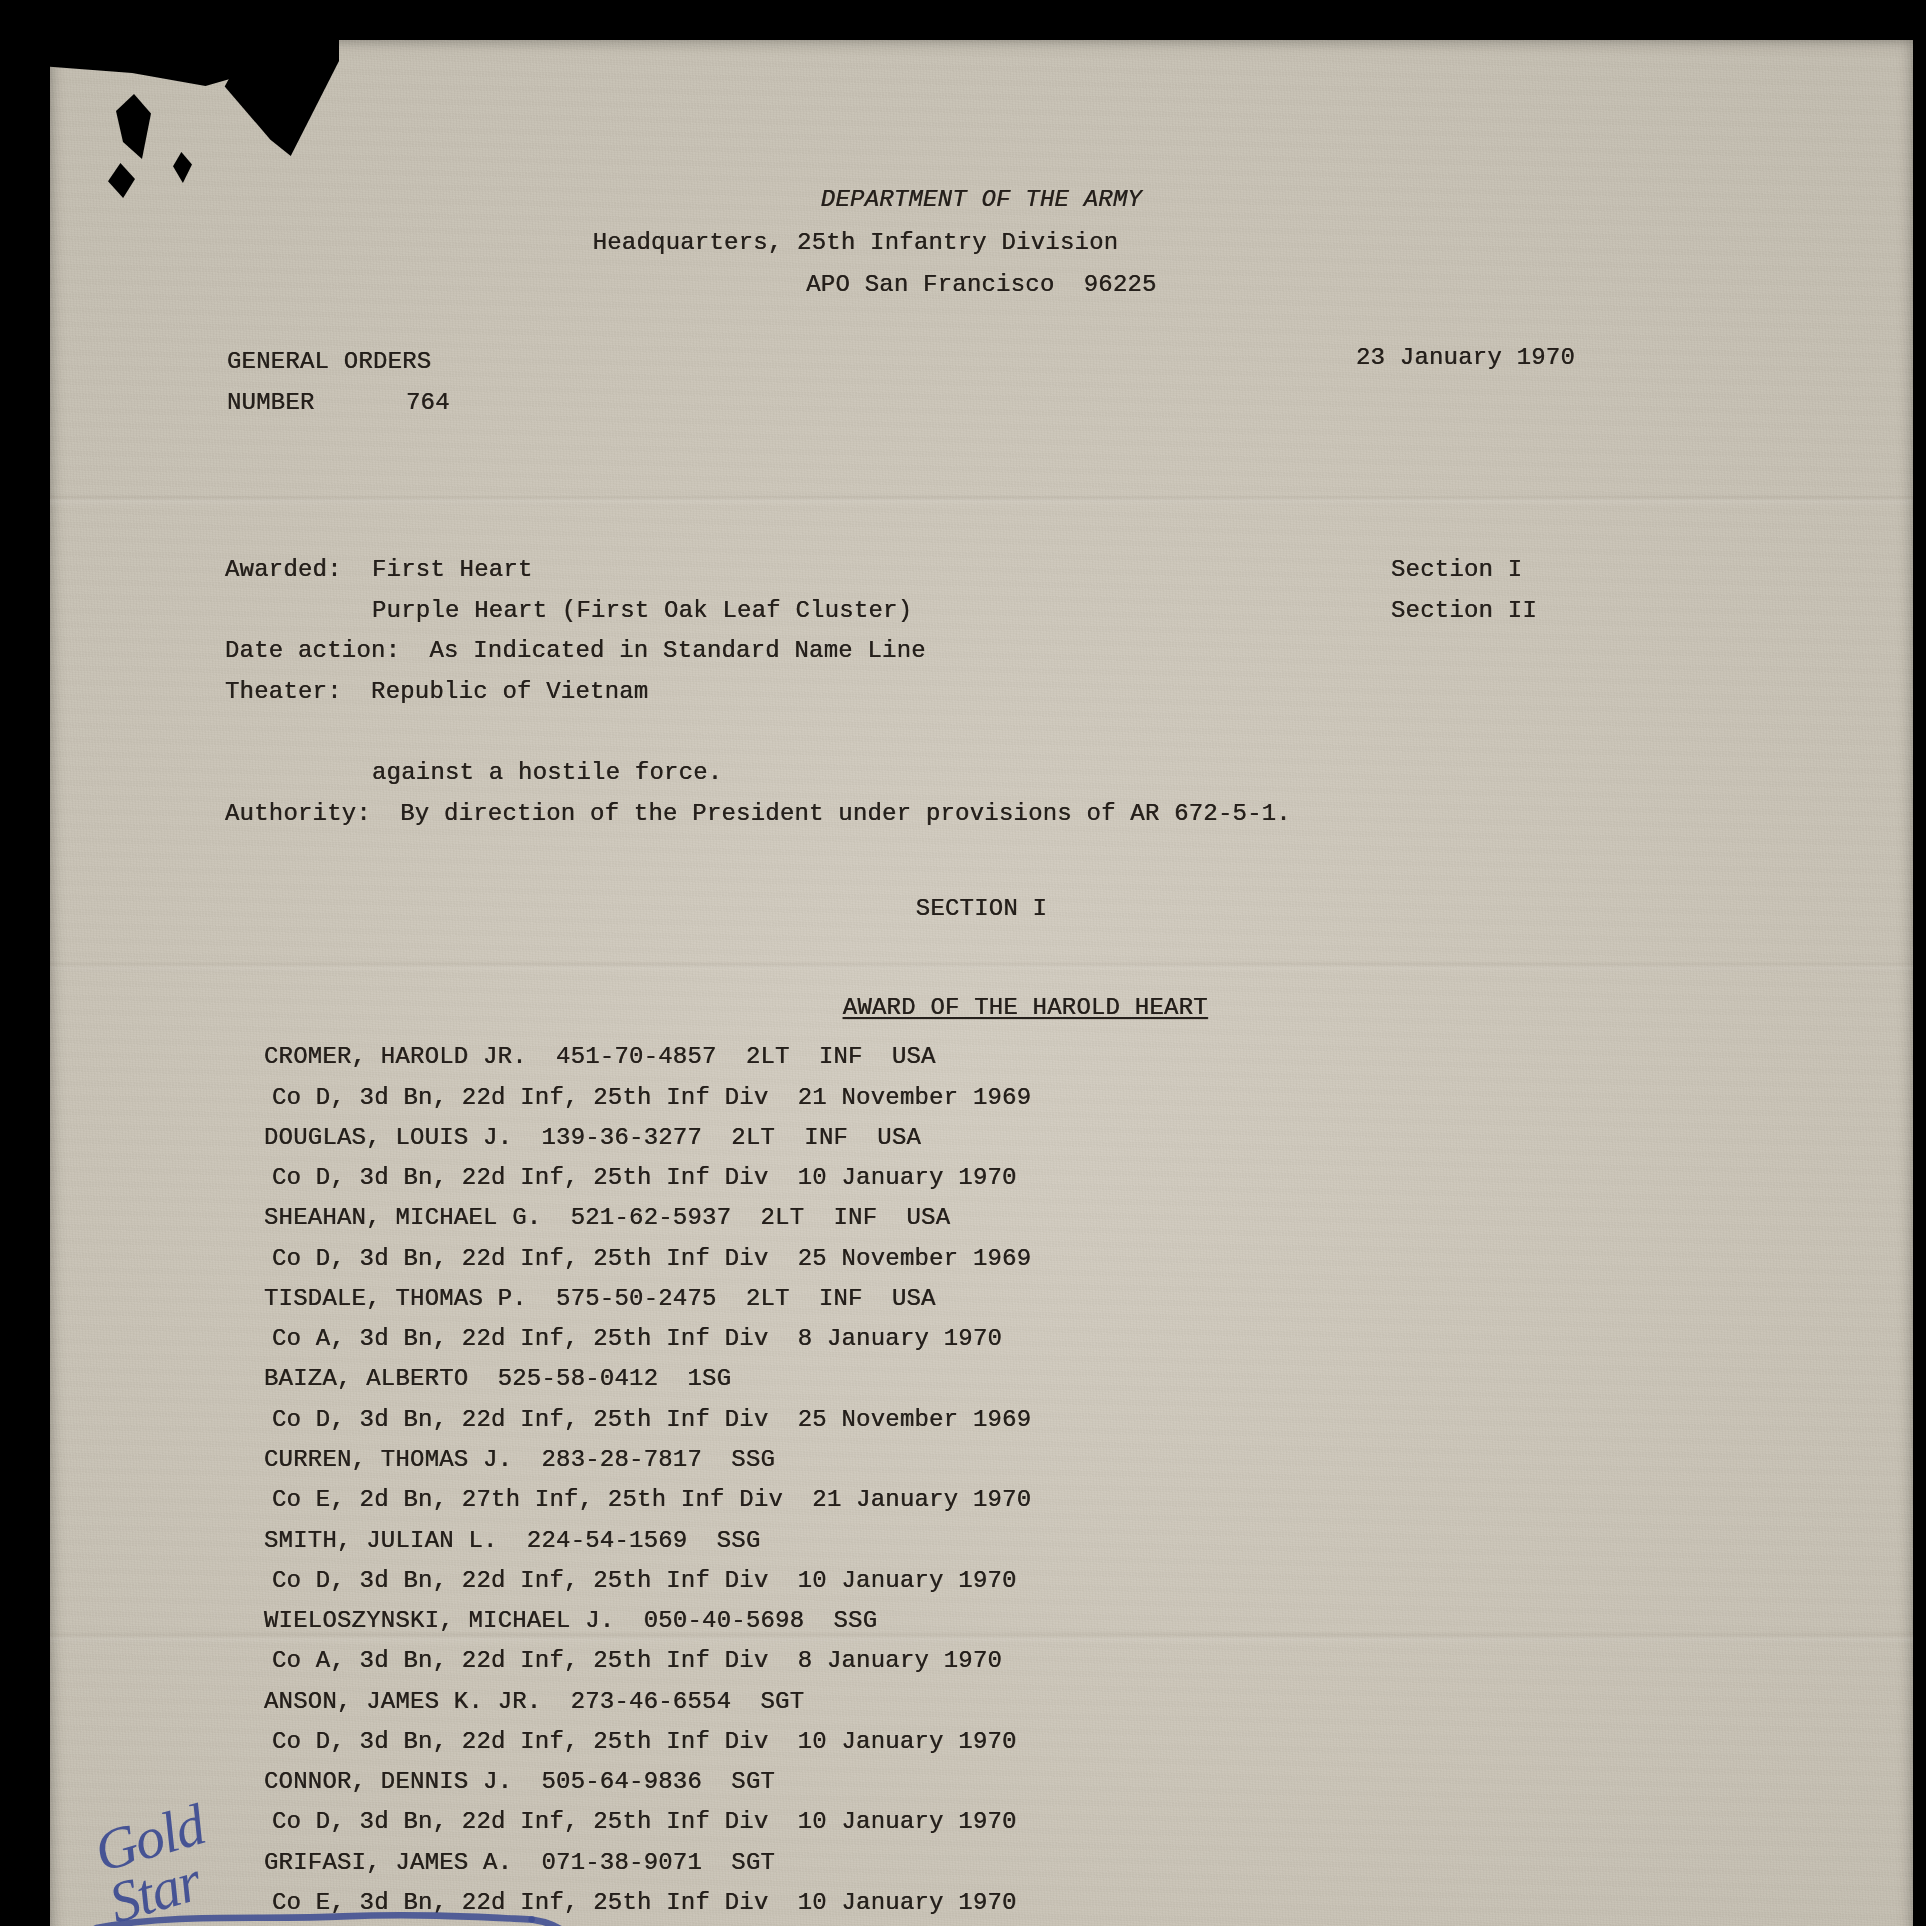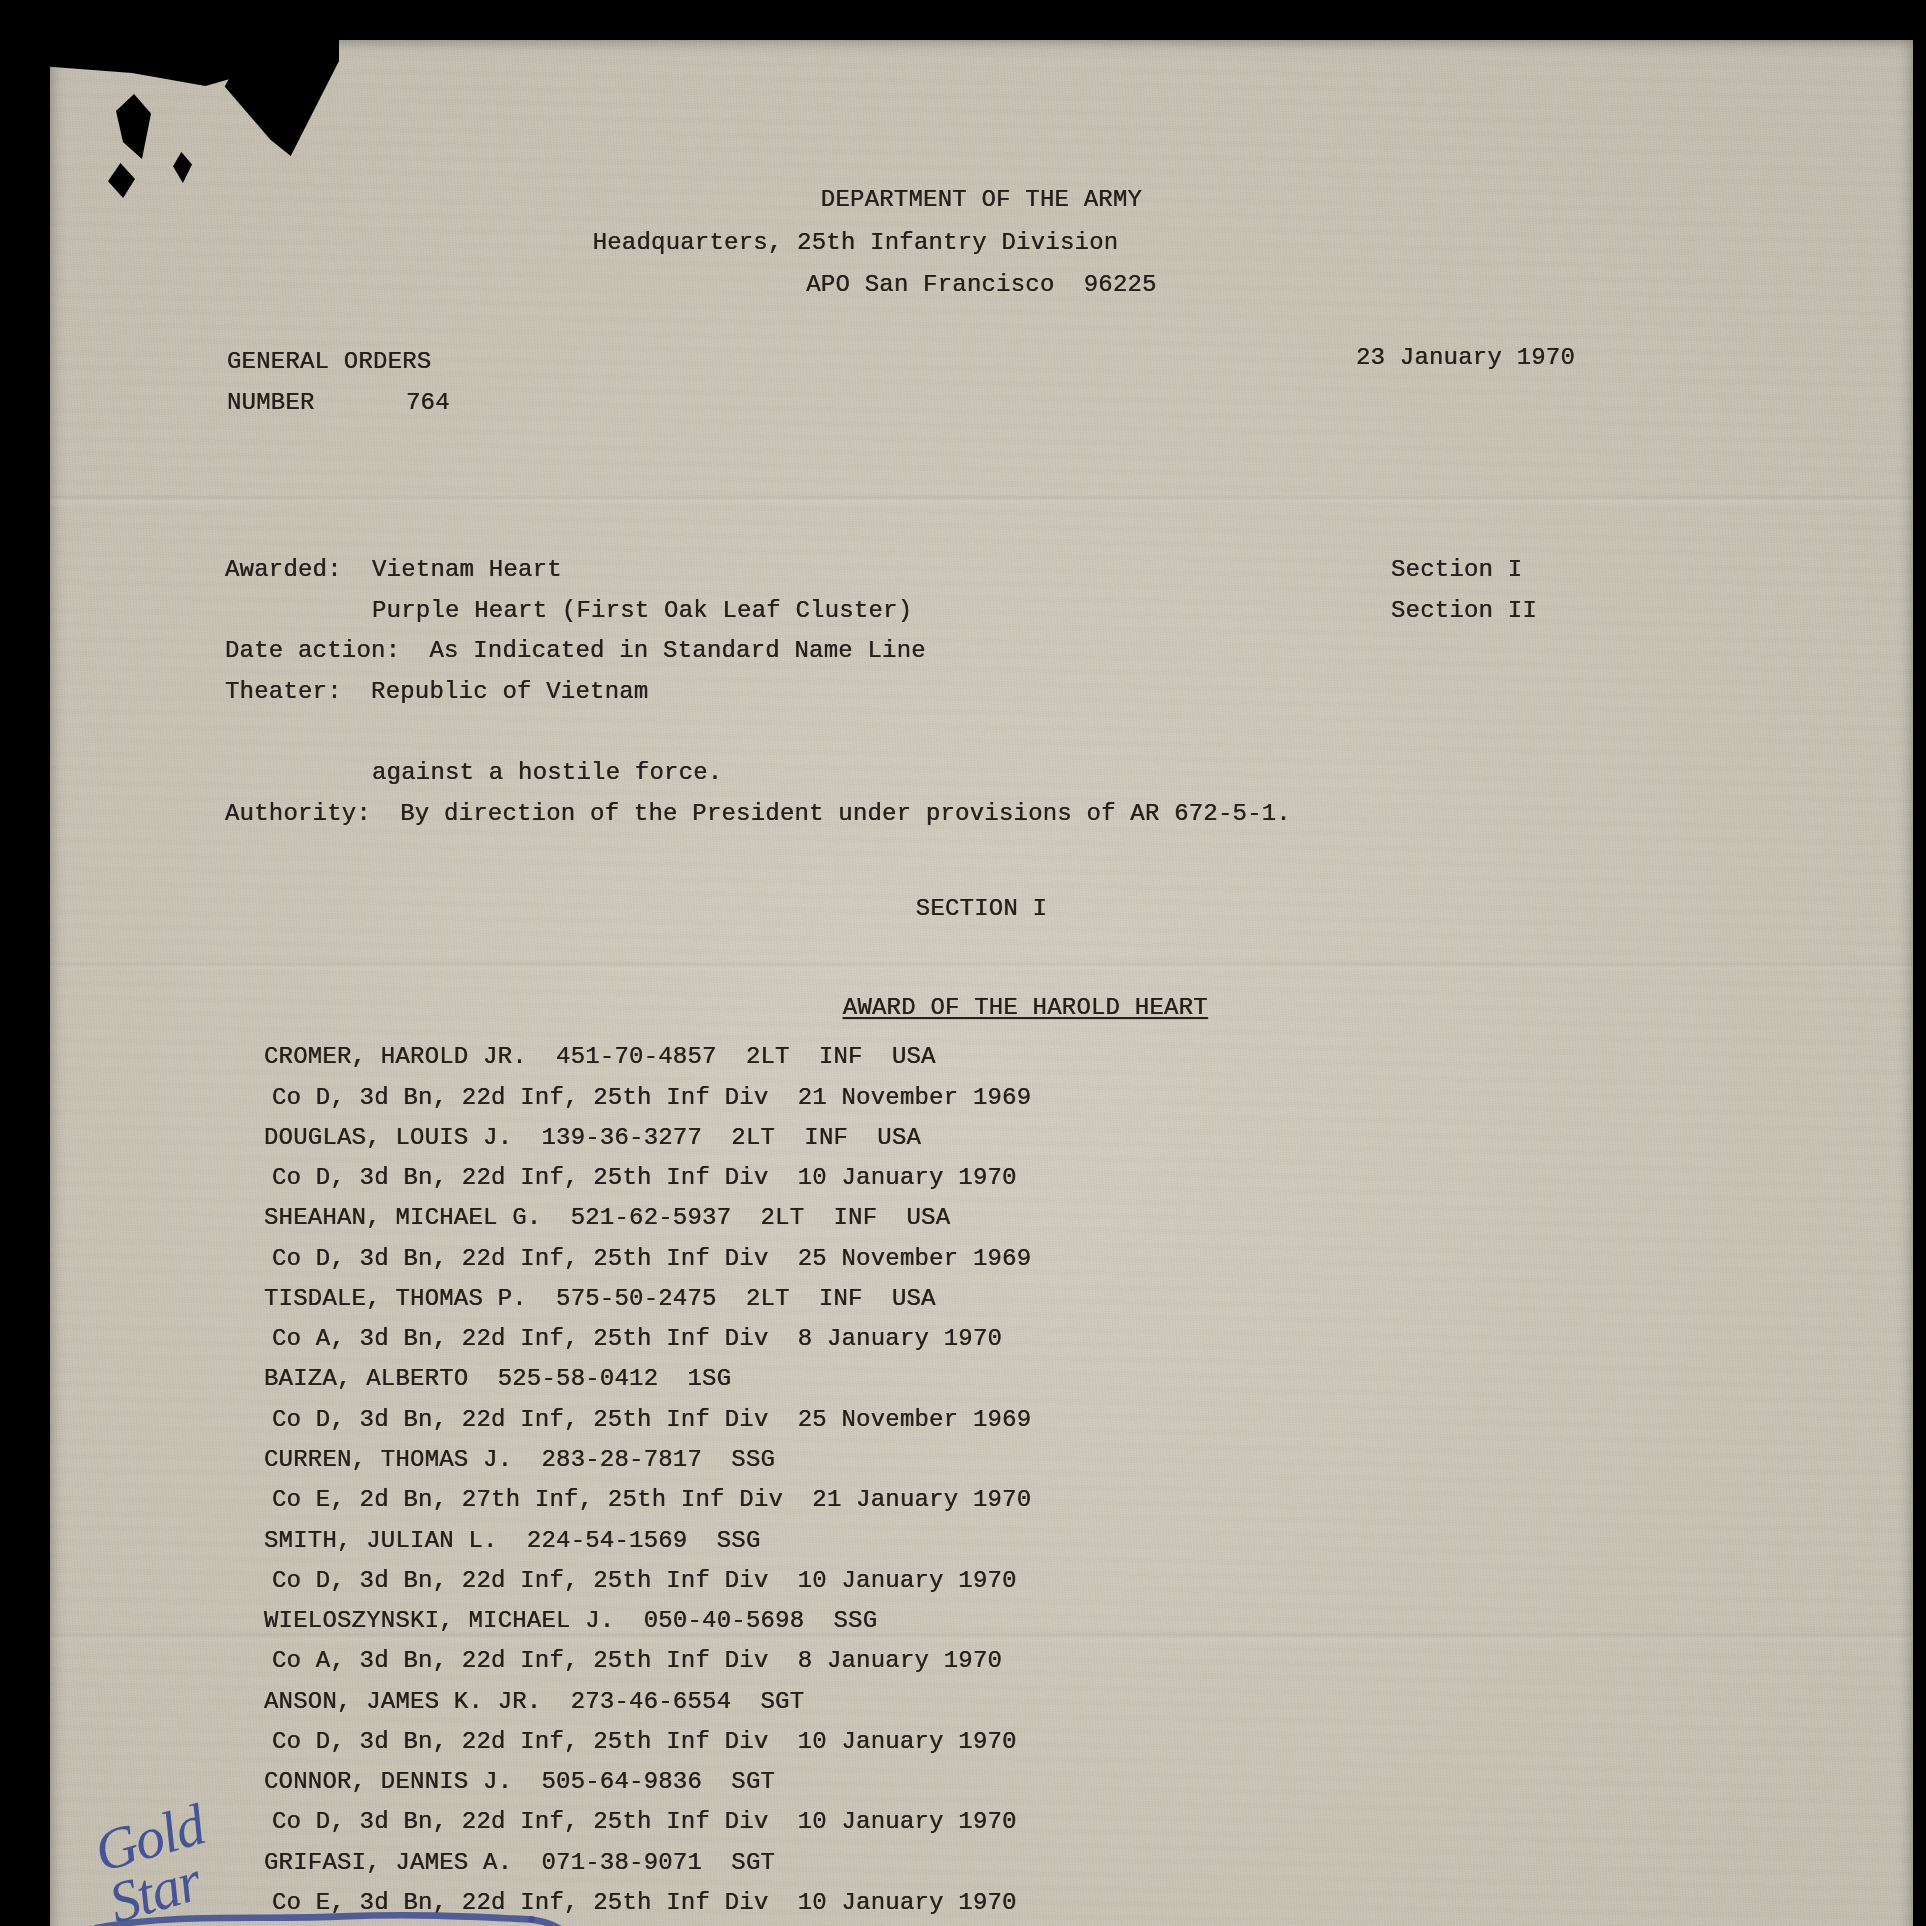--- a/index.html
+++ b/index.html
@@ -124,32 +124,32 @@
   }
   #ink-label span { display: block; }
 </style>
 </head>
 <body>
 
 <div id="paper">
 
   <div id="typed">
 
-    <div class="ln center" style="left:0; top:148px; width:1863px;">DEPARTMENT OF THE ARMY</div>
+    <div class="ln center" style="left:0; top:148px; width:1863px;font-style:italic;">DEPARTMENT OF THE ARMY</div>
     <div class="ln center" style="left:0; top:191px; width:1611px;">Headquarters, 25th Infantry Division</div>
     <div class="ln center" style="left:0; top:233px; width:1863px;">APO San Francisco  96225</div>
 
     <div class="ln" style="left:177px; top:310px;">GENERAL ORDERS</div>
     <div class="ln" style="left:1306px; top:306px;">23 January 1970</div>
     <div class="ln" style="left:177px; top:351px;">NUMBER</div>
     <div class="ln" style="left:356px; top:351px;">764</div>
 
 
     <div class="ln" style="left:175px; top:518px;">Awarded:</div>
-    <div class="ln" style="left:322px; top:518px;">Vietnam Heart</div>
+    <div class="ln" style="left:322px; top:518px;">First Heart</div>
     <div class="ln" style="left:1341px; top:518px;">Section I</div>
 
     <div class="ln" style="left:322px; top:559px;">Purple Heart (First Oak Leaf Cluster)</div>
     <div class="ln" style="left:1341px; top:559px;">Section II</div>
 
     <div class="ln" style="left:175px; top:599px;">Date action:  As Indicated in Standard Name Line</div>
     <div class="ln" style="left:175px; top:640px;">Theater:  Republic of Vietnam</div>
     <div class="ln" style="left:322px; top:721px;">against a hostile force.</div>
     <div class="ln" style="left:175px; top:762px;">Authority:  By direction of the President under provisions of AR 672-5-1.</div>
 

